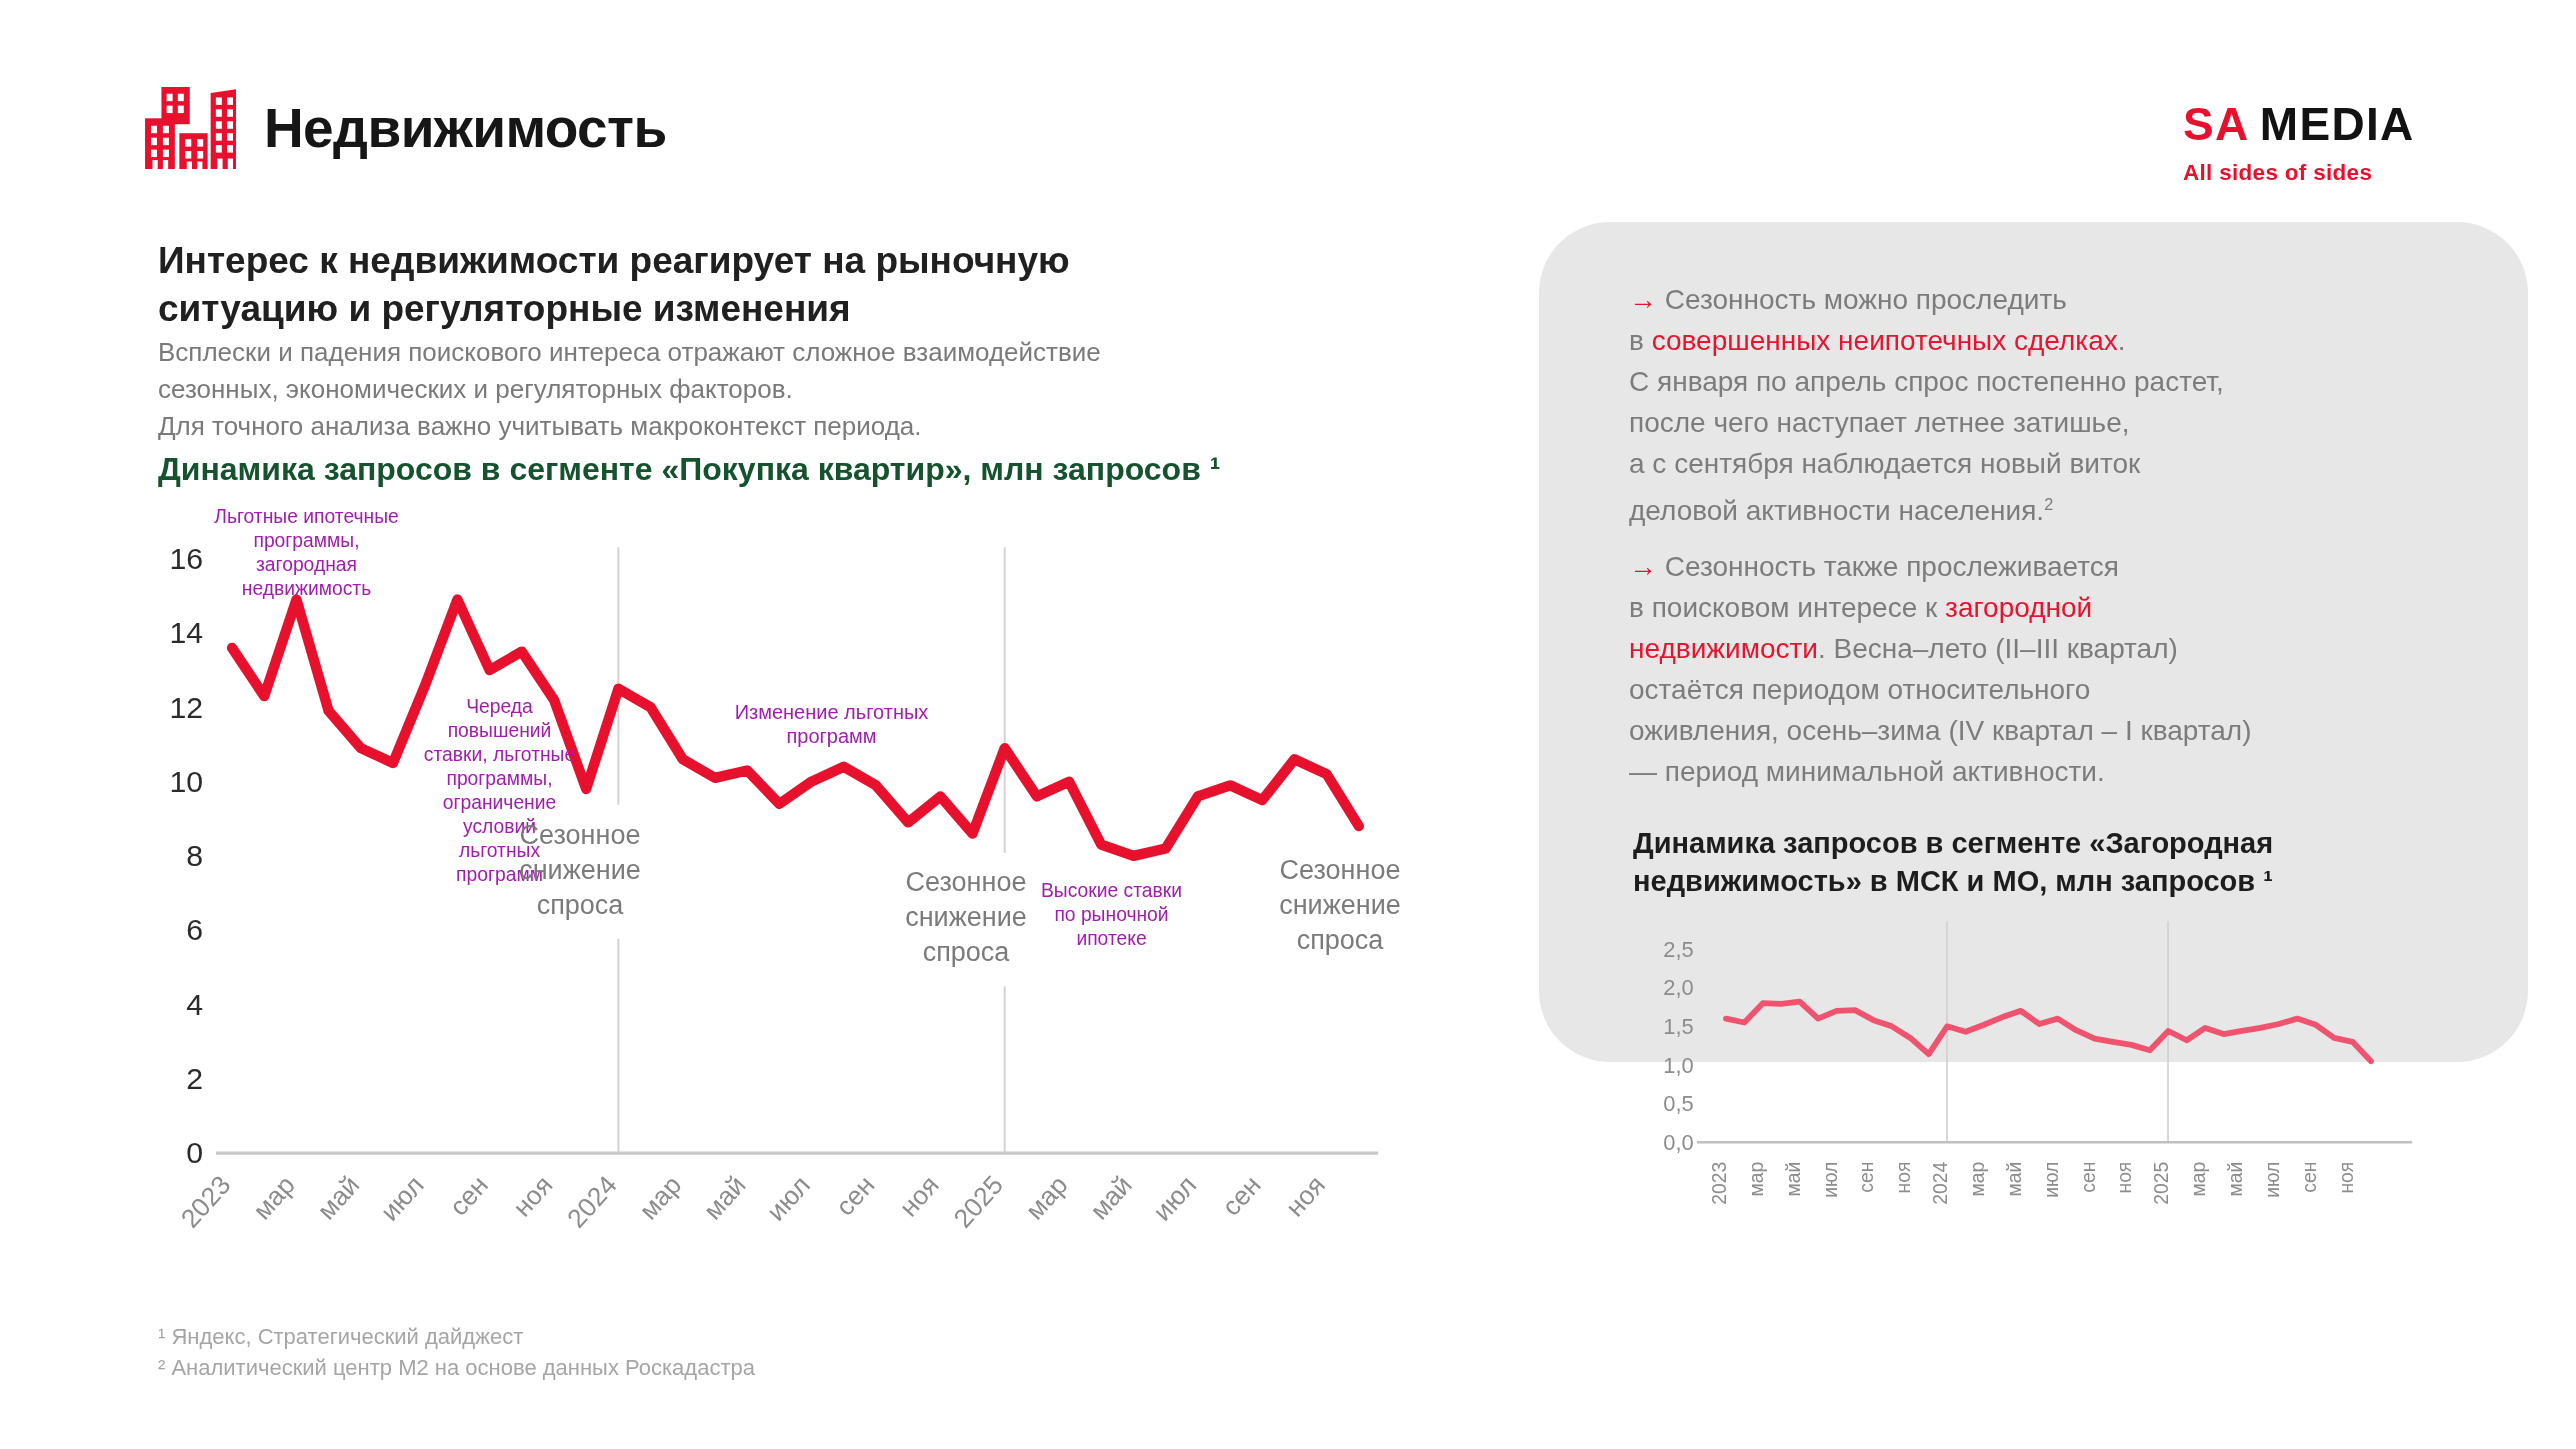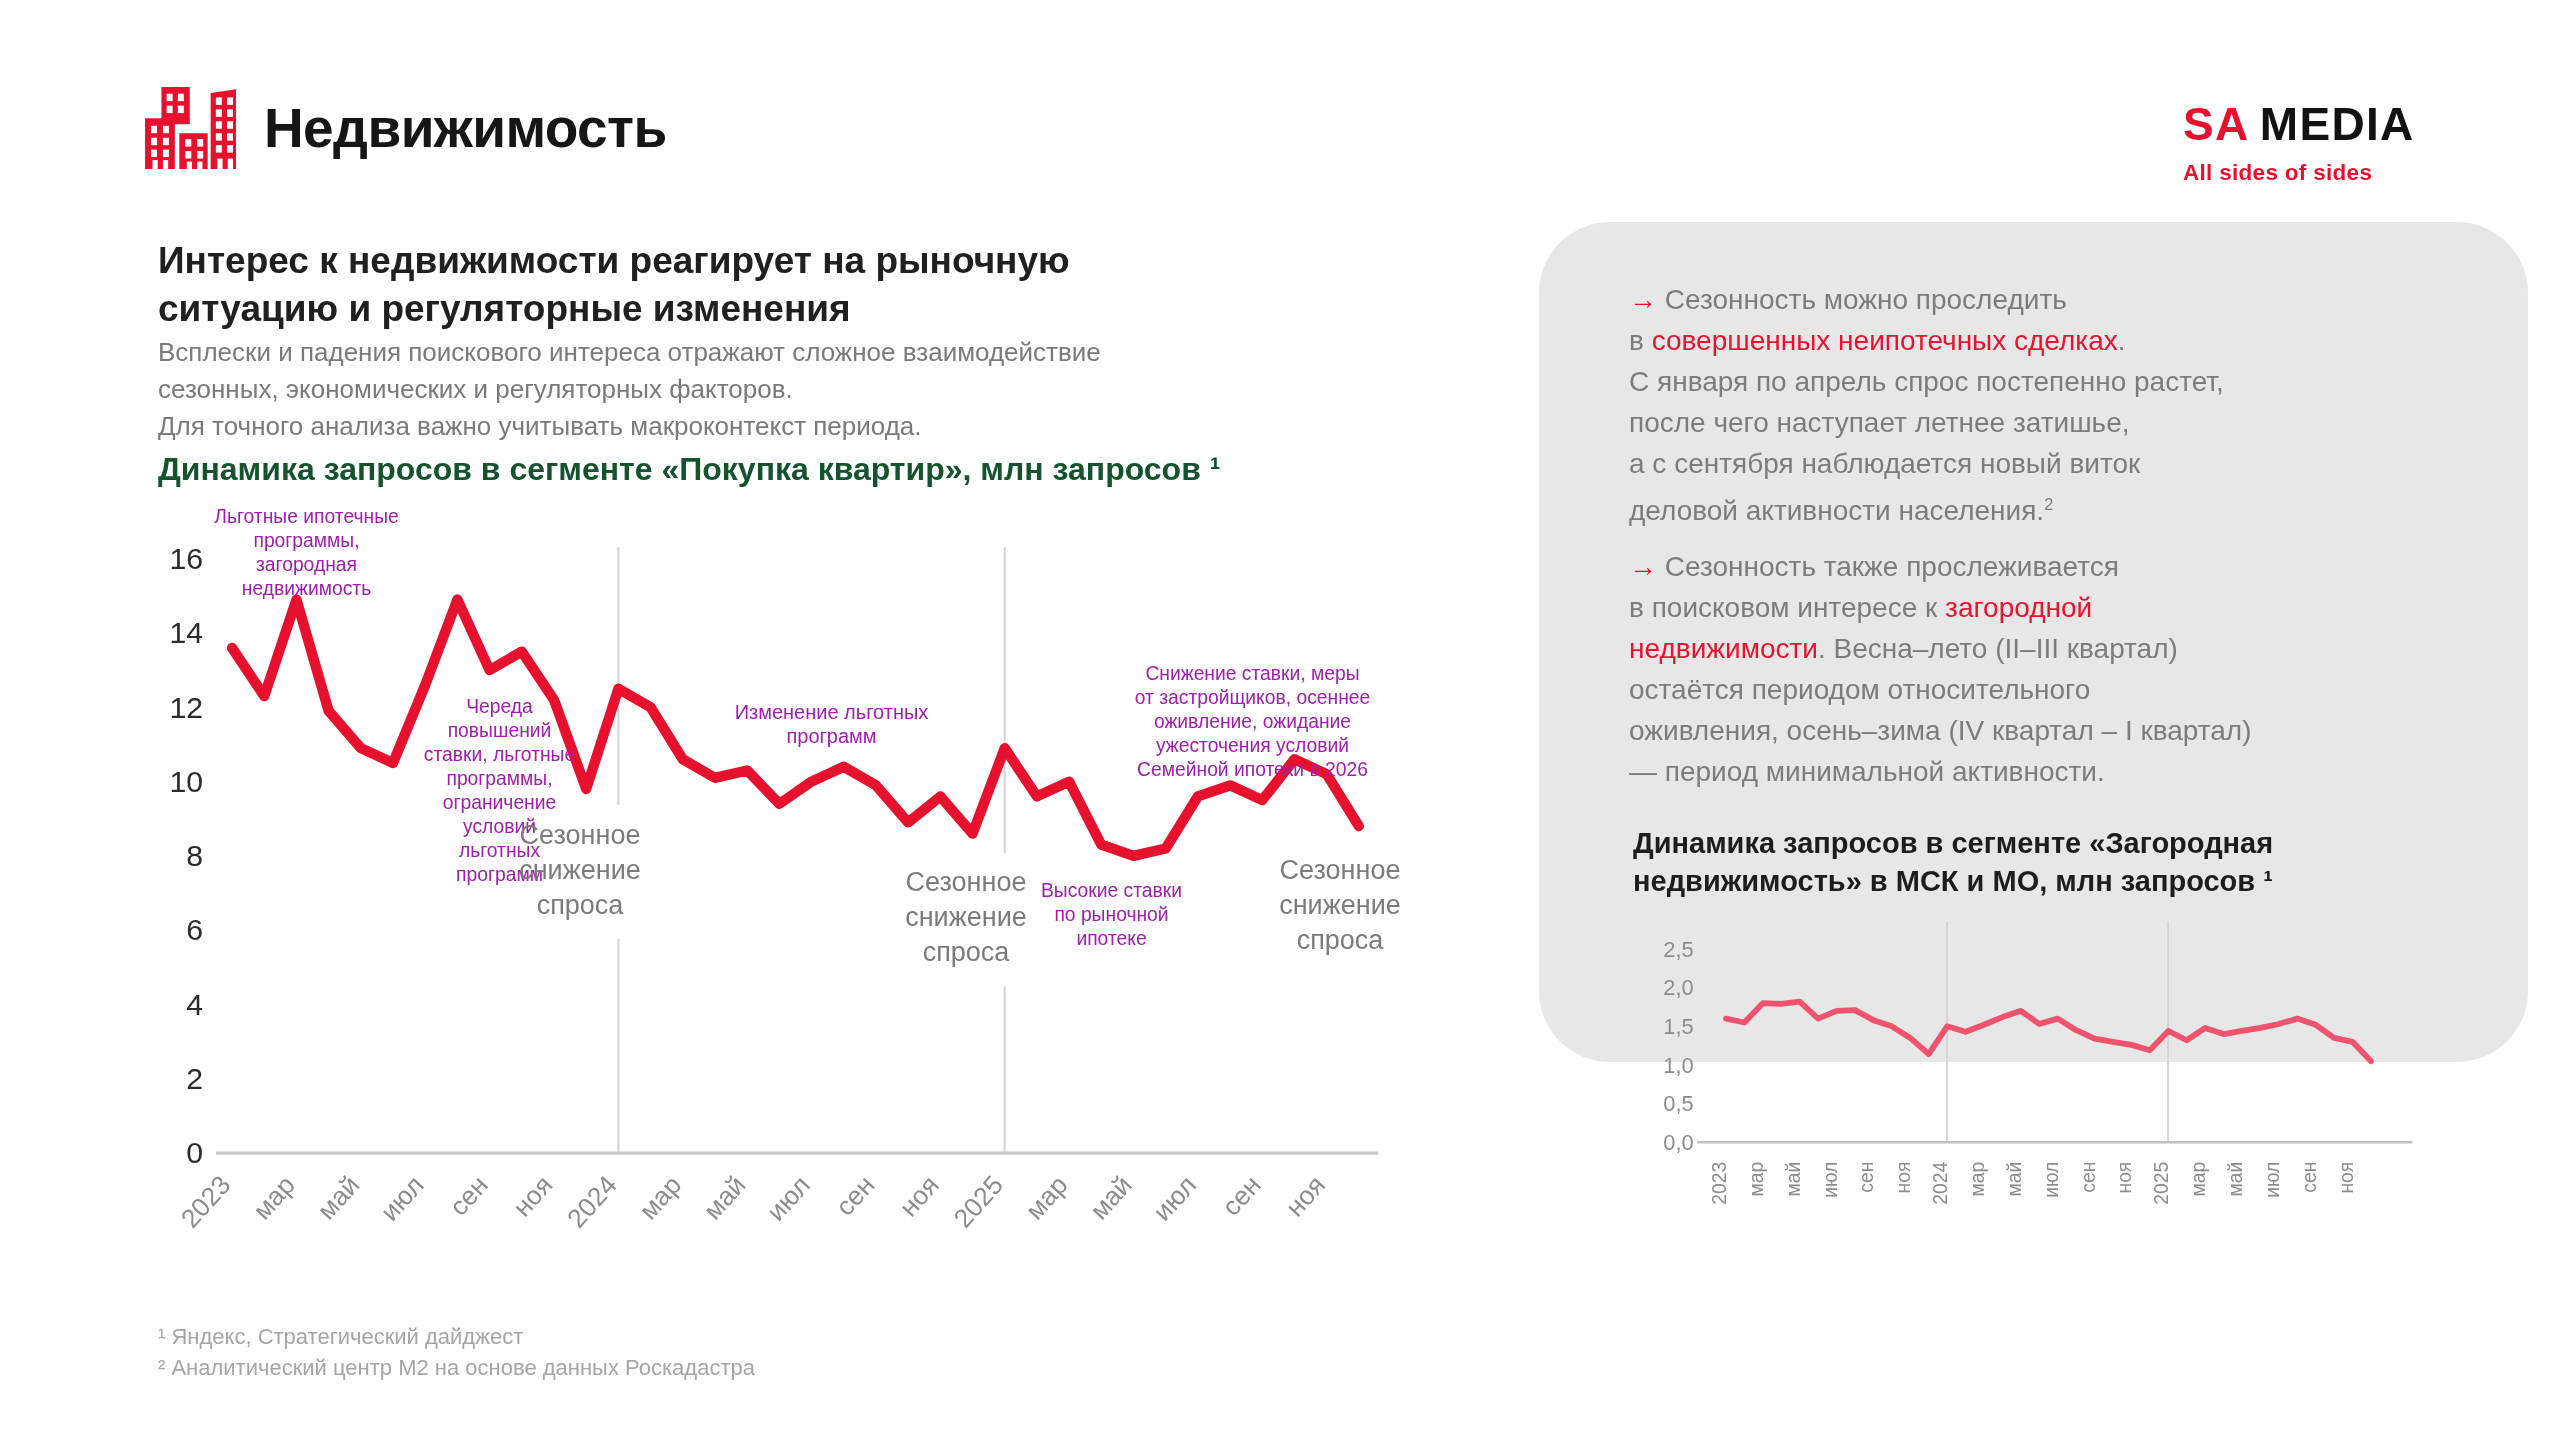--- a/index.html
+++ b/index.html
@@ -161,25 +161,20 @@
     <div class="anno anno-season a3">Сезонное
 снижение
 спроса</div>
     <div class="anno a4">Изменение льготных программ</div>
     <div class="anno anno-season a5">Сезонное
 снижение
 спроса</div>
     <div class="anno a6">Высокие ставки
 по рыночной
 ипотеке</div>
-    <div class="anno a7">Снижение ставки, меры
-от застройщиков, осеннее
-оживление, ожидание
-ужесточения условий
-Семейной ипотеки в 2026</div>
     <div class="anno anno-season a8">Сезонное
 снижение
 спроса</div>
   </div>
 
   <div class="footnotes">
     <div>¹ Яндекс, Стратегический дайджест</div>
     <div>² Аналитический центр М2 на основе данных Роскадастра</div>
   </div>
 

